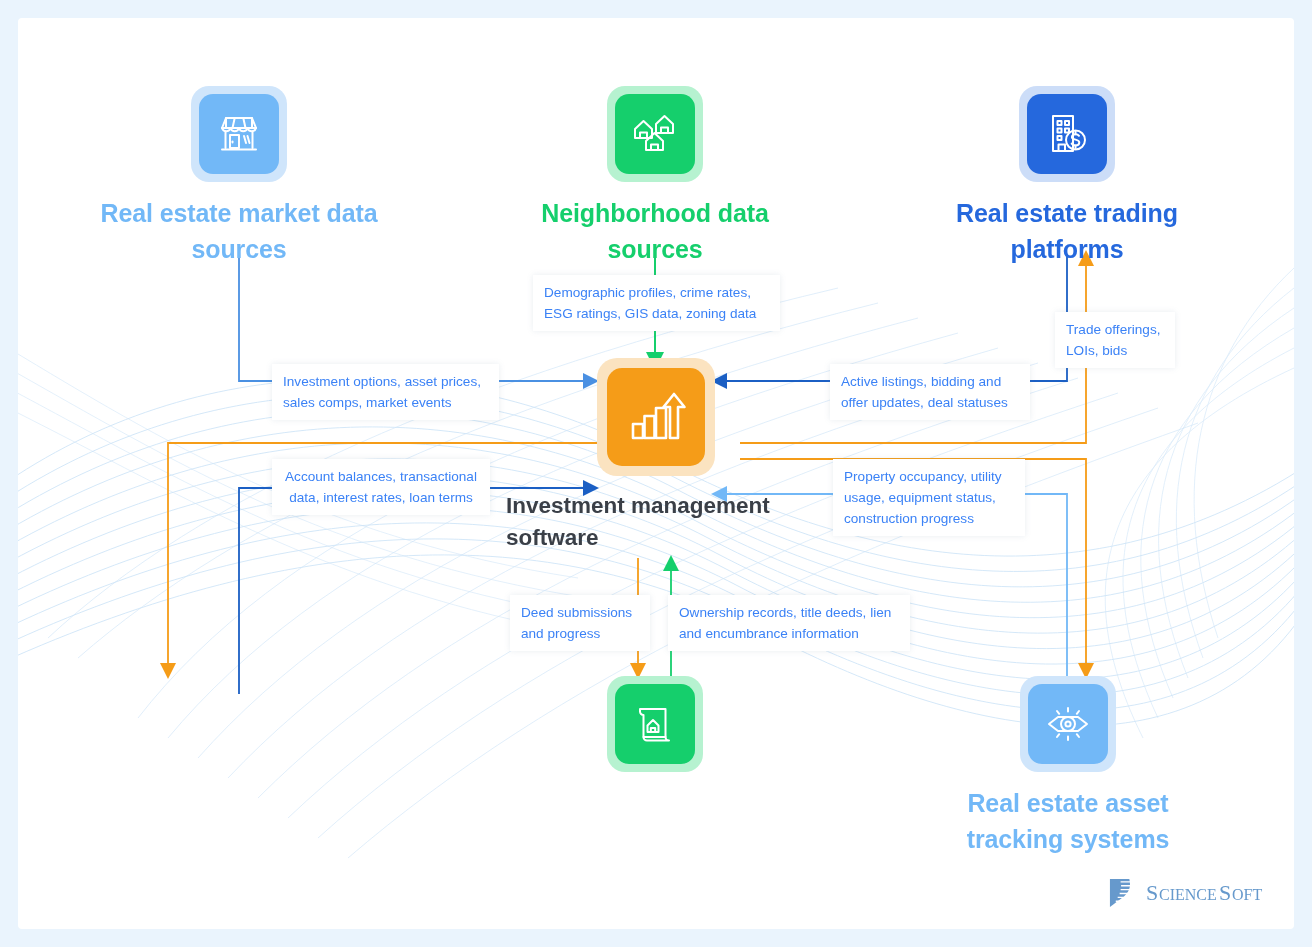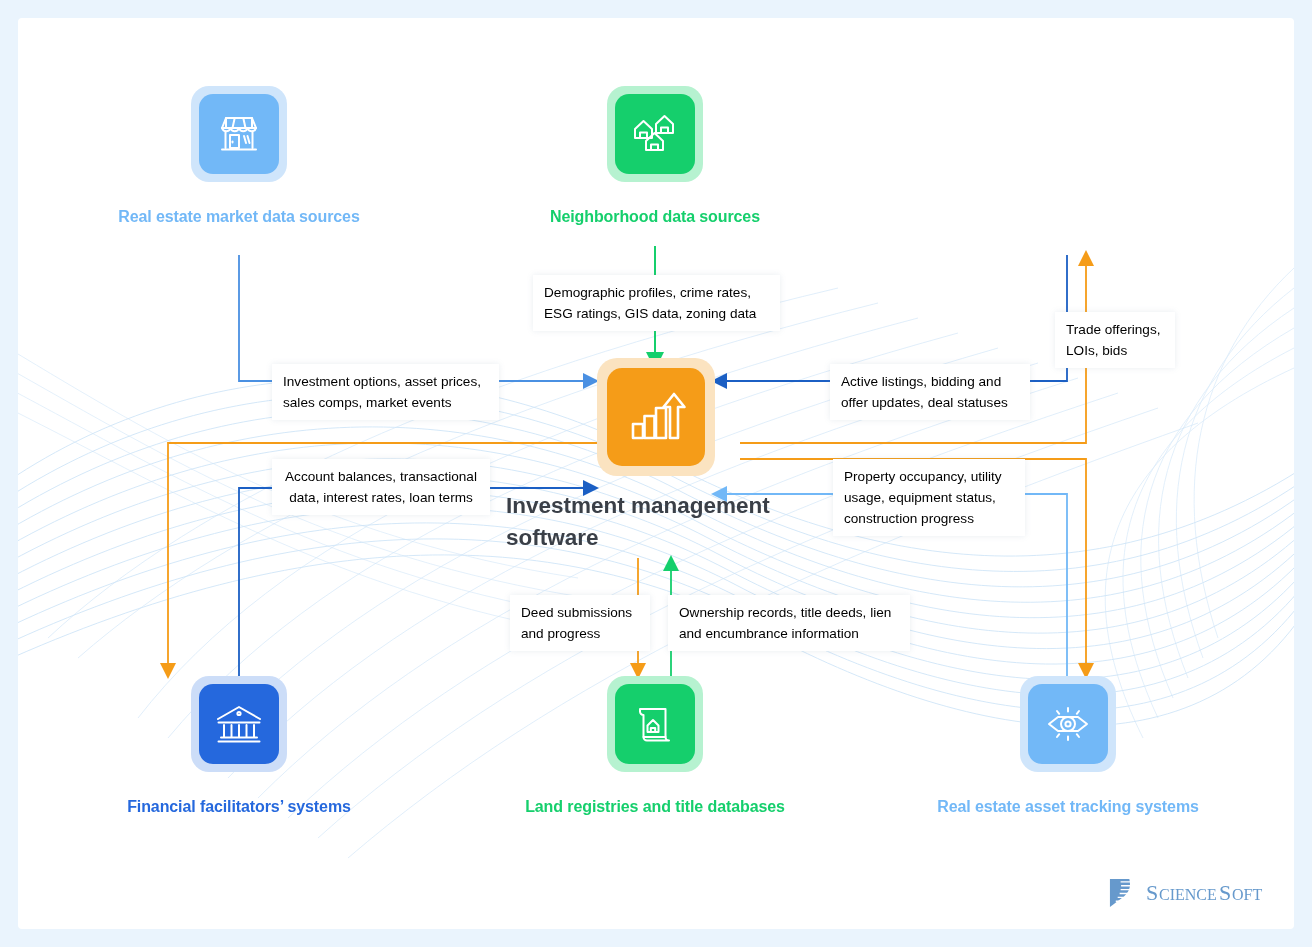--- a/index.html
+++ b/index.html
@@ -26,22 +26,22 @@
     width:96px;height:96px;margin:0 auto;
     border-radius:18px;
     display:flex;align-items:center;justify-content:center;
     box-sizing:border-box;
   }
   .node .tile .inner{
     width:80px;height:80px;border-radius:14px;
     display:flex;align-items:center;justify-content:center;
   }
   .node .caption{
-    margin-top:24px;
-    font-size:16px;font-weight:bold;line-height:1.42;
+    margin-top:14px;
+    font-size:25px;font-weight:bold;line-height:1.42;
     letter-spacing:-0.1px;
   }
 
   .tile.lightblue{background:#cfe5fb;}
   .tile.lightblue .inner{background:#72b8f7;}
   .cap-lightblue{color:#72b8f7;}
 
   .tile.green{background:#b6f2d0;}
   .tile.green .inner{background:#15cf6c;}
   .cap-green{color:#15cf6c;}
@@ -60,21 +60,21 @@
     width:98px;height:98px;border-radius:15px;background:#f59c18;
     display:flex;align-items:center;justify-content:center;
   }
   #hub .caption{
     margin-top:14px;color:#3a3f47;font-size:22.5px;font-weight:bold;line-height:1.42;
   }
 
   
   .lbl{
     position:absolute;background:#ffffff;
-    color:#000000;font-size:13.6px;line-height:1.55;
+    color:#3b82f6;font-size:13.6px;line-height:1.55;
     padding:7px 11px;box-sizing:border-box;
     box-shadow:0 0 6px rgba(120,140,170,.16);
     white-space:pre-line;
   }
 
   
   #logo{position:absolute;left:1090px;top:859px;display:flex;align-items:center;gap:7px;}
   #logo .mark{width:31px;height:32px;}
   #logo .wordmark{font-size:0;}
 </style>
@@ -199,71 +199,74 @@
             <path d="M17 33 L25.5 25 L34 33 L34 42 L17 42 Z"></path>
             <path d="M22 42 L22 36.5 L29 36.5 L29 42"></path>
           </g>
         </svg>
       </div>
     </div>
     <div class="caption cap-green">Neighborhood data
 sources</div>
   </div>
 
+  <div class="node" style="left:899px;top:68px;">
+    <div class="tile darkblue">
+      <div class="inner">
+        <svg width="52" height="52" viewBox="0 0 52 52">
+          <g fill="none" stroke="#ffffff" stroke-width="2" stroke-linecap="round" stroke-linejoin="round">
+            <path d="M12 8 L32 8 L32 43 L12 43 Z"></path>
+            <rect x="16.5" y="13" width="4" height="4"></rect>
+            <rect x="24" y="13" width="4" height="4"></rect>
+            <rect x="16.5" y="20.5" width="4" height="4"></rect>
+            <rect x="24" y="20.5" width="4" height="4"></rect>
+            <rect x="16.5" y="28" width="4" height="4"></rect>
+            <path d="M17.5 43 L17.5 36.5 L24 36.5 L24 43"></path>
+            <circle cx="34.5" cy="32" r="9.5"></circle>
+            <path d="M38 27.8 a4 3 0 0 0 -3.5 -1.6 c-2.3 0 -3.6 1.2 -3.6 2.7 c0 3.6 7.4 1.9 7.4 5.6 c0 1.6 -1.5 2.9 -3.8 2.9 a4.3 3.2 0 0 1 -3.8 -1.8"></path>
+            <path d="M34.5 23.6 L34.5 26.2 M34.5 37.4 L34.5 40"></path>
+          </g>
+        </svg>
+      </div>
+    </div>
+    <div class="caption cap-darkblue">Real estate
+trading platforms</div>
+  </div>
 
   <div id="hub">
     <div class="tile">
       <div class="inner">
         <svg width="64" height="64" viewBox="0 0 64 64">
           <g fill="none" stroke="#ffffff" stroke-width="2.6" stroke-linecap="round" stroke-linejoin="round">
             <rect x="9" y="39" width="10" height="14"></rect>
             <rect x="20.5" y="31" width="10" height="22"></rect>
             <rect x="32" y="23" width="10" height="30"></rect>
             <path d="M46 53 L46 22 L39.5 22 L50 9 L60.5 22 L54 22 L54 53 Z"></path>
           </g>
         </svg>
       </div>
     </div>
     <div class="caption">Investment
 management software</div>
   </div>
 
-  <div class="node" style="left:71px;top:658px;">
-    <div class="tile darkblue">
-      <div class="inner">
-        <svg width="54" height="54" viewBox="0 0 54 54">
-          <g fill="none" stroke="#ffffff" stroke-width="2" stroke-linecap="round" stroke-linejoin="round">
-            <path d="M6 22 L27 10 L48 22"></path>
-            <circle cx="27" cy="16.5" r="1.6"></circle>
-            <path d="M6.5 25.5 L47.5 25.5"></path>
-            <path d="M12 28 L12 40 M19.5 28 L19.5 40 M27 28 L27 40 M34.5 28 L34.5 40 M42 28 L42 40"></path>
-            <path d="M9 40.5 L45 40.5 M6.5 44.5 L47.5 44.5"></path>
-          </g>
-        </svg>
-      </div>
-    </div>
-    <div class="caption cap-darkblue">Financial facilitators’
-systems</div>
-  </div>
 
   <div class="node" style="left:487px;top:658px;">
     <div class="tile green">
       <div class="inner">
         <svg width="54" height="54" viewBox="0 0 54 54">
           <g fill="none" stroke="#ffffff" stroke-width="2" stroke-linecap="round" stroke-linejoin="round">
             <path d="M12 12 L12 14.5 a3.5 3.5 0 0 0 3.5 3.5 L15.5 40 a3.5 3.5 0 0 0 3.5 3.5 L41 43.5 a3.5 3.5 0 0 1 -3.5 -3.5 L37.5 12 Z"></path>
             <path d="M15.5 40 L37.5 40"></path>
             <path d="M19.5 28.5 L25 23 L30.5 28.5 L30.5 35 L19.5 35 Z"></path>
             <path d="M22.8 35 L22.8 31 L27.2 31 L27.2 35"></path>
           </g>
         </svg>
       </div>
     </div>
-    <div class="caption cap-green">Land registries and
-title databases</div>
   </div>
 
   <div class="node" style="left:900px;top:658px;">
     <div class="tile lightblue">
       <div class="inner">
         <svg width="54" height="54" viewBox="0 0 54 54">
           <g fill="none" stroke="#ffffff" stroke-width="2" stroke-linecap="round" stroke-linejoin="round">
             <path d="M8 27 L17 20 L37 20 L46 27 L37 34 L17 34 Z"></path>
             <circle cx="27" cy="27" r="7"></circle>
             <circle cx="27" cy="27" r="2.6"></circle>

